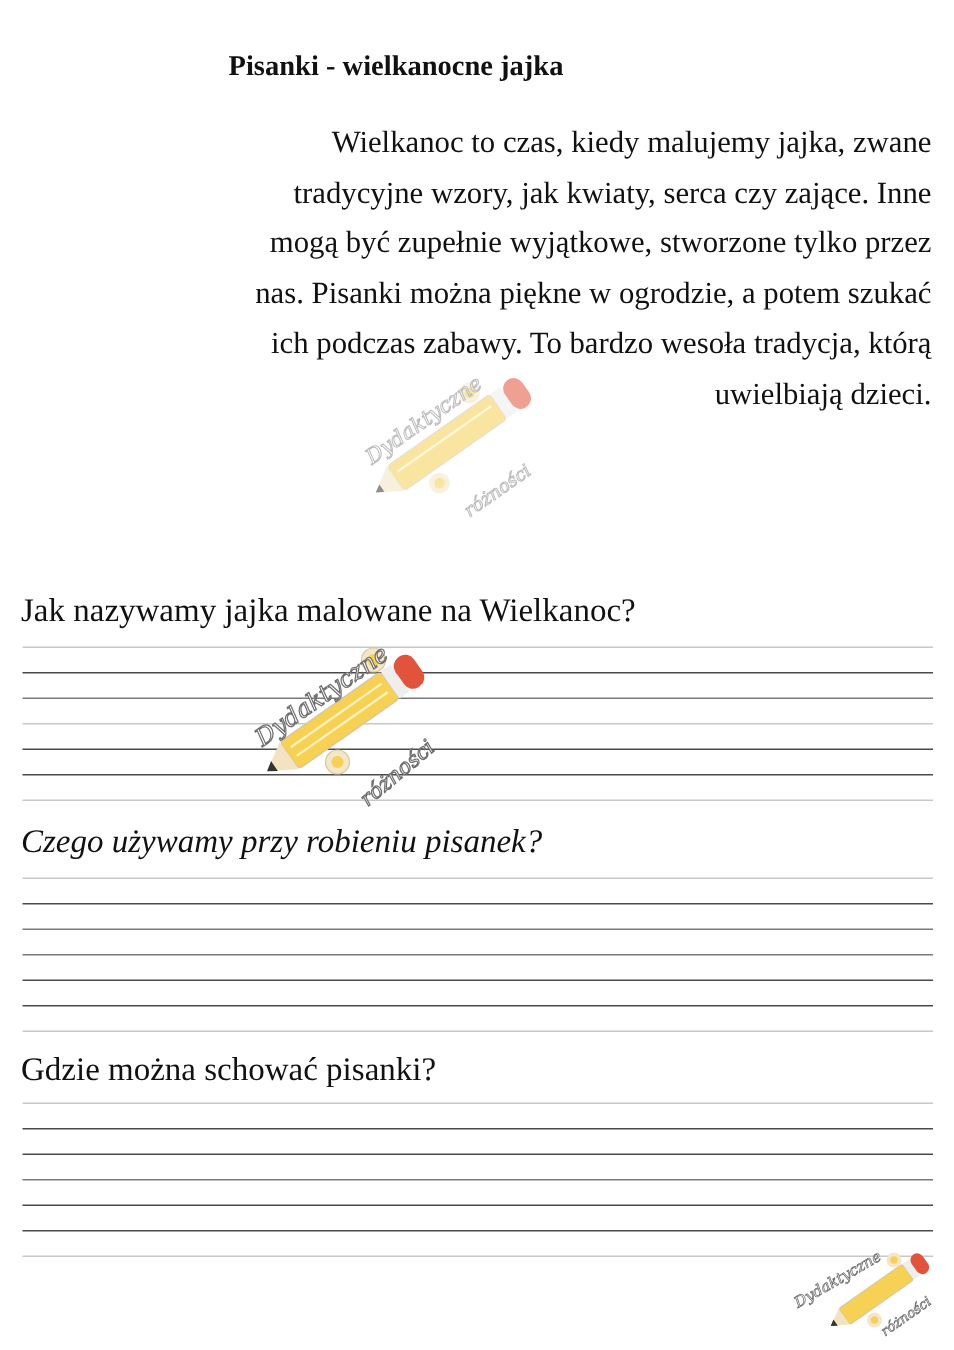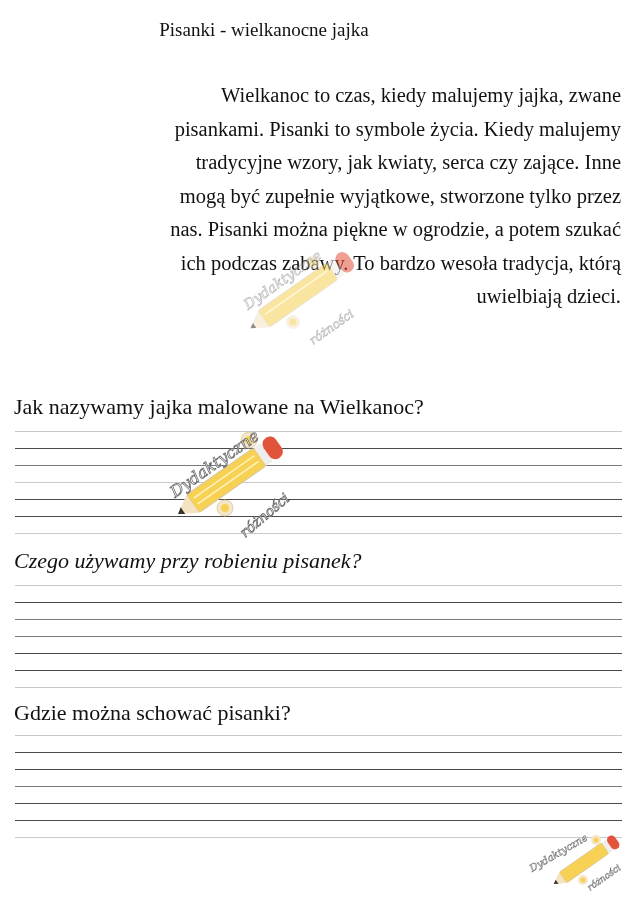--- a/index.html
+++ b/index.html
@@ -1,39 +1,38 @@
 <!DOCTYPE html>
 <html><head>
 <meta charset="utf-8">
 <style>
   html, body { margin: 0; padding: 0; background: #ffffff; }
   body { width: 636px; height: 900px; position: relative; overflow: hidden;
          font-family: "Liberation Serif", "DejaVu Serif", serif; color: #111; }
-  .title { position: absolute; top: 19px; left: 0; width: 528px; text-align: center;
-           font-weight: normal; font-size: 19px; }
+  .title { position: absolute; top: 34px; left: 0; width: 528px; text-align: center;
+           font-weight: bold; font-size: 19px; }
   .passage { position: absolute; top: 79px; left: 21px; width: 600px;
              font-size: 20.5px; line-height: 33.5px; }
   .passage .line { display: block; white-space: nowrap; text-align: right; }
   .question { position: absolute; left: 14px; font-size: 22px; white-space: nowrap; }
   .rule { position: absolute; left: 15px; width: 607px; height: 0; }
   .rule.light { border-top: 1.5px solid #c8c8c8; }
   .rule.dark  { border-top: 1.5px solid #4a4a4a; }
   .rule.mid   { border-top: 1.5px solid #7a7a7a; }
   .watermark { position: absolute; }
 </style>
 </head>
 <body>
 
 <div>
 
   <div class="title">Pisanki - wielkanocne jajka</div>
 
   <div class="passage">
     <span class="line">Wielkanoc to czas, kiedy malujemy jajka, zwane</span>
-    <span class="line">pisankami. Pisanki to symbole życia. Kiedy malujemy</span>
     <span class="line">tradycyjne wzory, jak kwiaty, serca czy zające. Inne</span>
     <span class="line">mogą być zupełnie wyjątkowe, stworzone tylko przez</span>
     <span class="line">nas. Pisanki można piękne w ogrodzie, a potem szukać</span>
     <span class="line">ich podczas zabawy. To bardzo wesoła tradycja, którą</span>
     <span class="line">uwielbiają dzieci.</span>
   </div>
 
   <div class="question" style="top:394px;">Jak nazywamy jajka malowane na Wielkanoc?</div>
   <div>
     <div class="rule light" style="top:431px;"></div>

